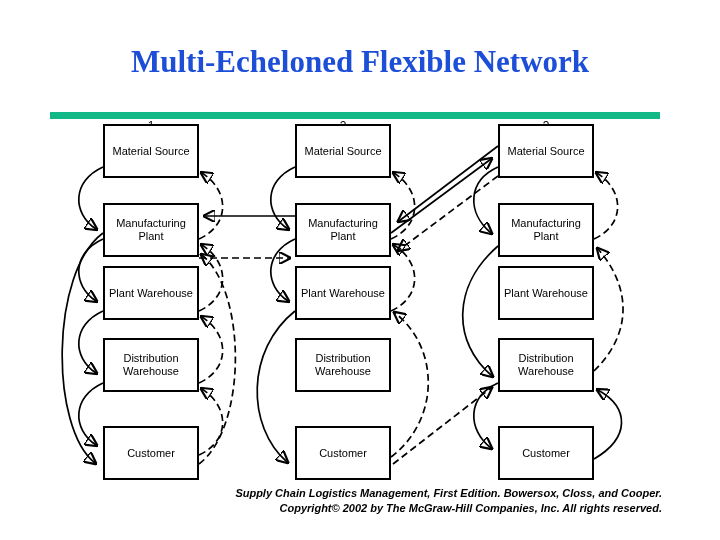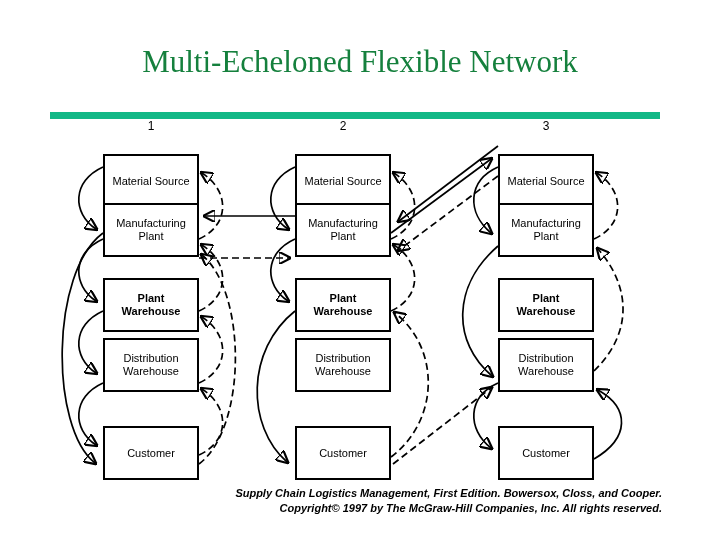--- a/index.html
+++ b/index.html
@@ -1,35 +1,35 @@
 <!DOCTYPE html>
 <html><head>
 <meta charset="utf-8">
 <style>
   html,body{margin:0;padding:0;background:#fff;}
   .slide{position:relative;width:720px;height:540px;background:#fff;overflow:hidden;
          font-family:"Liberation Sans",sans-serif;color:#000;}
   .title{position:absolute;top:44px;left:0;width:720px;text-align:center;
-         font-family:"Liberation Serif",serif;font-weight:normal;font-size:31px;
-         letter-spacing:0px;color:#15803d;}
+         font-family:"Liberation Serif",serif;font-weight:bold;font-size:31px;
+         letter-spacing:0px;color:#1d4ed8;}
   .divider{position:absolute;left:50px;top:112px;width:610px;height:7px;}
   .col-header{position:absolute;top:119px;width:96px;text-align:center;
               font-size:12px;color:#000;}
   .node{position:absolute;width:96px;height:54px;box-sizing:border-box;
         border:2px solid #000;background:#fff;display:flex;align-items:center;
         justify-content:center;text-align:center;font-size:11px;line-height:13px;
         padding:0 3px;z-index:2;}
   .arrows{position:absolute;left:0;top:0;z-index:3;pointer-events:none;}
   .arrows path{fill:none;stroke:#000;stroke-width:1.7;}
   .arrows path.dash{stroke-dasharray:7 4;}
   .footer{position:absolute;right:58px;top:486px;text-align:right;
           font-size:11px;font-weight:bold;font-style:italic;line-height:15px;}
   
   .c1{left:103px;} .c2{left:295px;} .c3{left:498px;}
-  .r1{top:154px;} .r2{top:203px;} .r3{top:278px;font-weight:bold;} .r4{top:338px;} .r5{top:426px;}
+  .r1{top:124px;} .r2{top:203px;} .r3{top:266px;} .r4{top:338px;} .r5{top:426px;}
 </style>
 </head>
 <body>
 
 <div class="slide">
 
   <div class="title">Multi-Echeloned Flexible Network</div>
 
   <div class="divider" style="background-color: rgb(18, 184, 134);"></div>
 
@@ -95,16 +95,16 @@
     <path d="M498,246 C452,286 452,342 492,376" marker-end="url(#arr)"></path>
     <path d="M498,383 C467,397 467,429 491,448" marker-end="url(#arr)"></path>
 
     <path class="dash" d="M594,239 C625,225 625,191 597,173" marker-end="url(#arr)"></path>
     <path class="dash" d="M594,371 C632,334 632,288 598,249" marker-end="url(#arr)"></path>
     <path d="M594,459 C630,438 630,408 598,390" marker-end="url(#arr)"></path>
   </svg>
 
   <div class="footer">
     <div>Supply Chain Logistics Management, First Edition. Bowersox, Closs, and Cooper.</div>
-    <div>Copyright© 1997 by The McGraw-Hill Companies, Inc. All rights reserved.</div>
+    <div>Copyright© 2002 by The McGraw-Hill Companies, Inc. All rights reserved.</div>
   </div>
 
 </div>
 
 </body></html>

